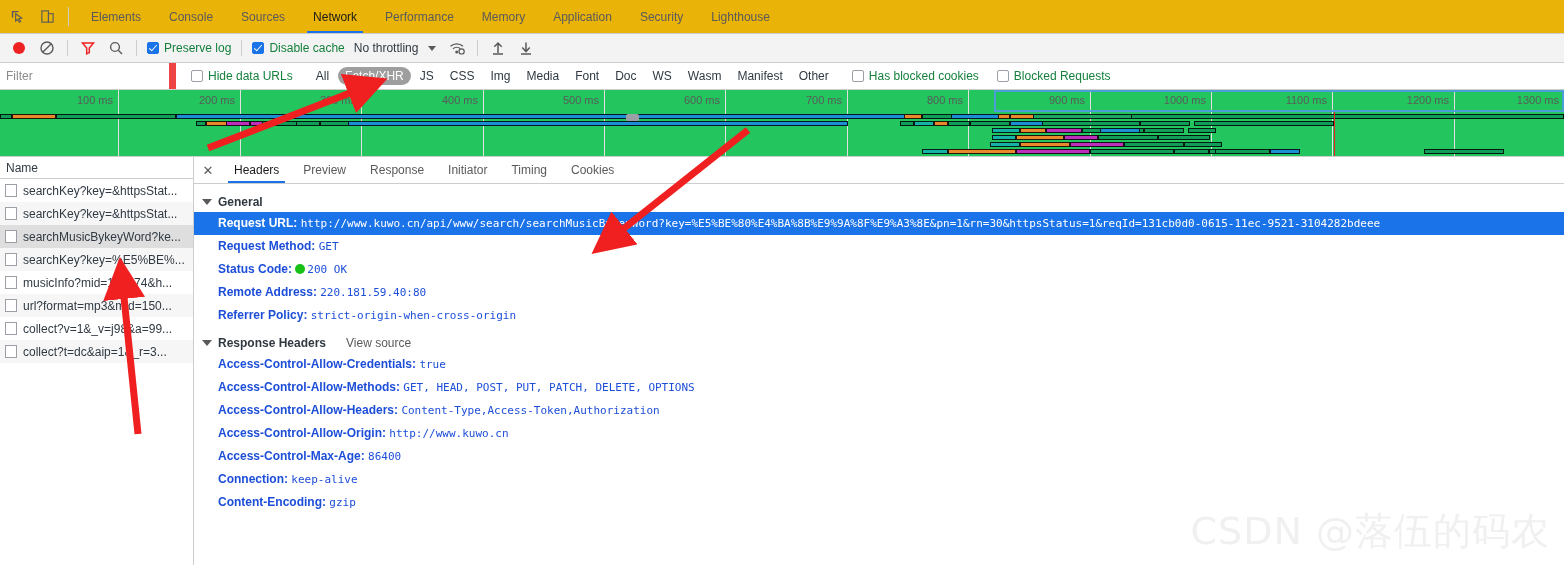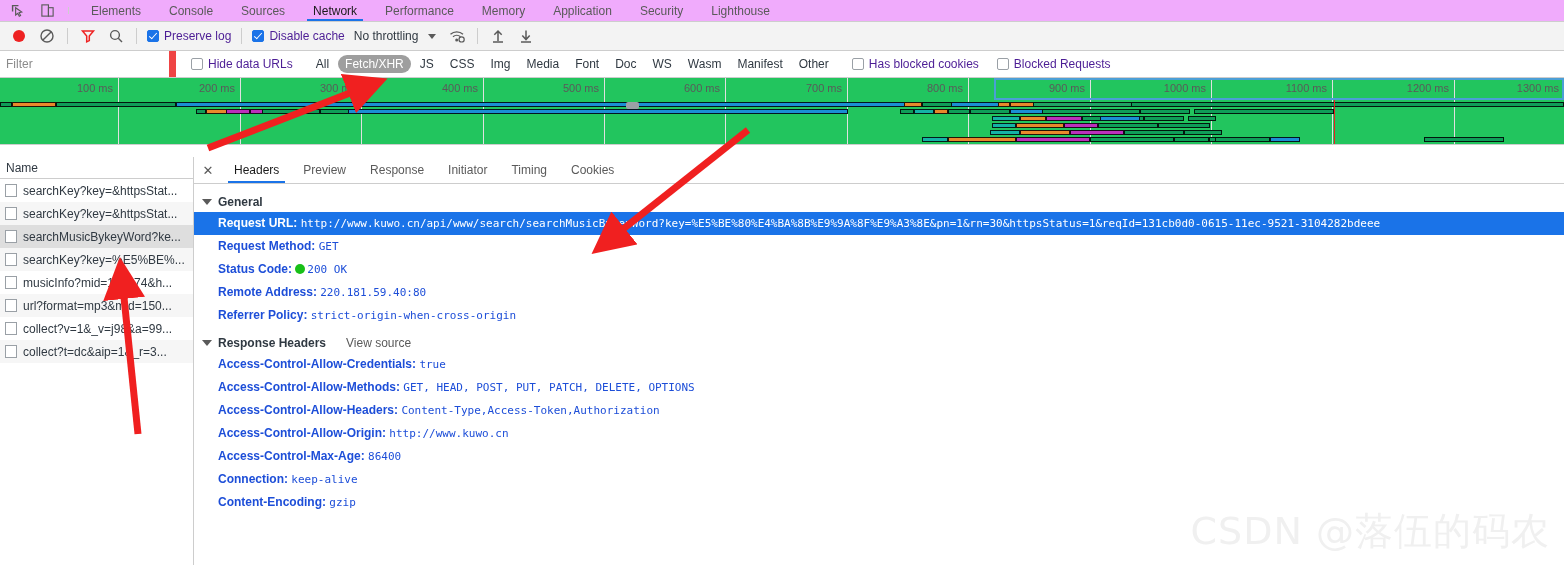--- a/index.html
+++ b/index.html
@@ -18,25 +18,25 @@
   }
   .devtools {
     width: 1564px;
     height: 565px;
     position: relative;
     background: #fff;
   }
 
   
   .tabbar {
-    height: 22px;
+    height: 34px;
     border-bottom: 1px solid #cdcdcd;
     display: flex;
     align-items: stretch;
-    background: #f0abfc;
+    background: #eab308;
     box-sizing: border-box;
   }
   .tb-icons {
     display: flex;
     align-items: center;
     padding: 0 8px 0 6px;
     gap: 8px;
   }
   .tb-icon {
     width: 22px; height: 22px;
@@ -94,21 +94,21 @@
     background: #cdcdcd;
     margin: 0 5px;
   }
   .cbox {
     display: flex;
     align-items: center;
     gap: 5px;
     padding: 0 3px;
     white-space: nowrap;
     font-size: 12px;
-    color: #4c1d95;
+    color: #15803d;
   }
   .chk {
     width: 12px; height: 12px;
     border: 1px solid #9aa0a6;
     border-radius: 2px;
     background: #fff;
     box-sizing: border-box;
     display: inline-block;
     position: relative;
     flex: none;

